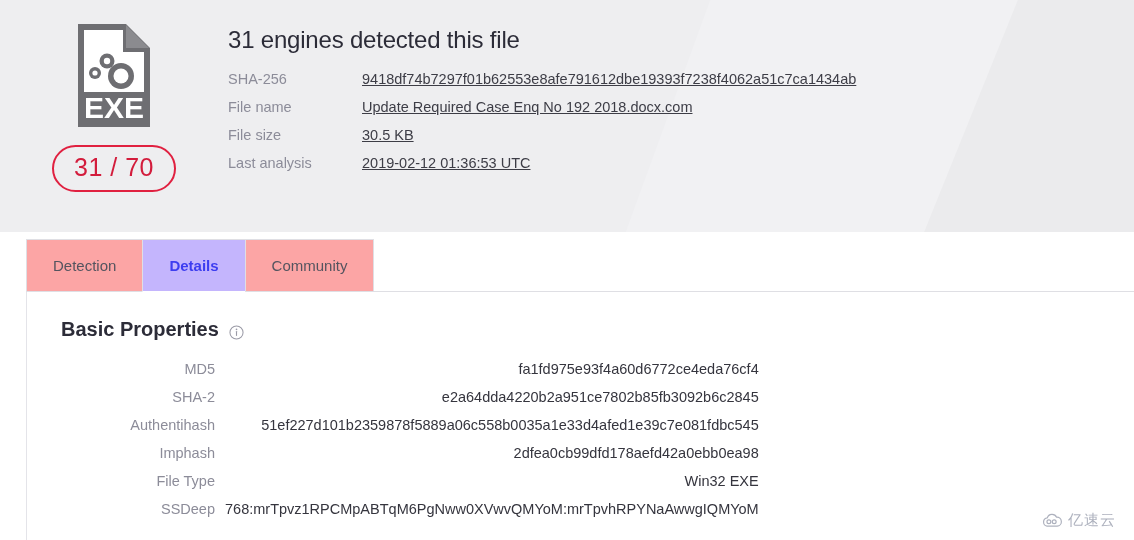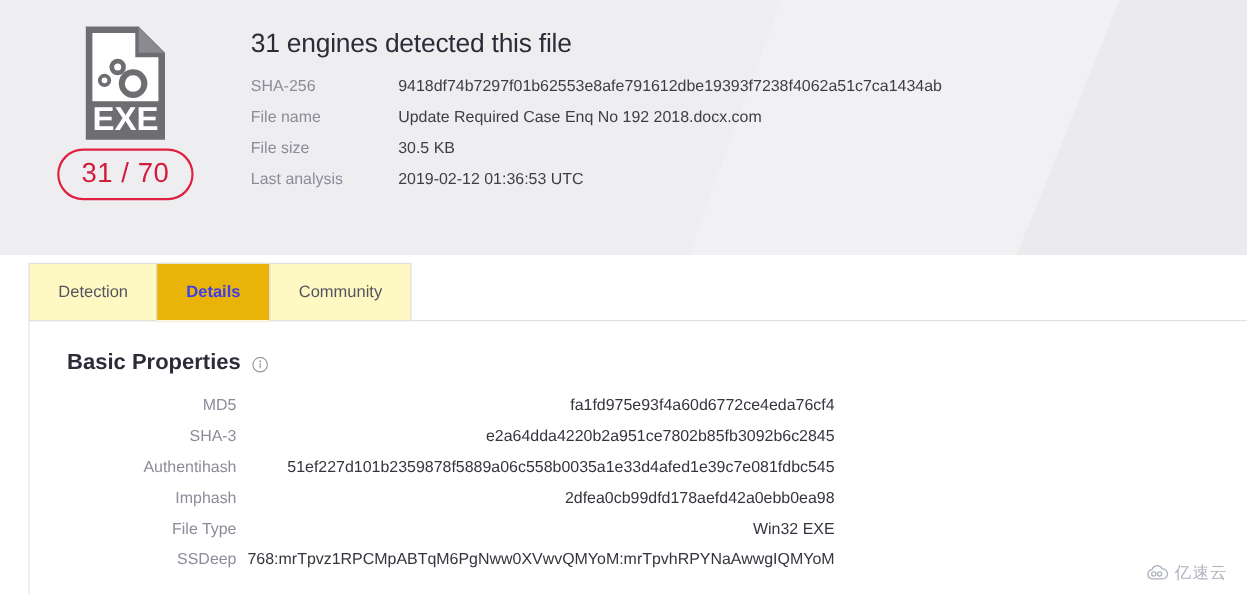--- a/index.html
+++ b/index.html
@@ -64,21 +64,21 @@
     flex-direction: column;
     align-items: center;
     padding-top: 4px;
   }
   .file-icon {
     width: 76px;
     height: 107px;
     display: block;
   }
   .ratio-badge {
-    margin-top: 6px;
+    margin-top: 16px;
     border: 2px solid #e02040;
     border-radius: 26px;
     color: #d31c3c;
     font-size: 25px;
     line-height: 1;
     padding: 8px 20px 10px 20px;
     letter-spacing: 0.5px;
     background: transparent;
   }
 
@@ -102,20 +102,21 @@
     vertical-align: top;
     white-space: nowrap;
   }
   .meta-label {
     color: #8c8c99;
     width: 124px;
     padding-right: 10px !important;
   }
   .meta-value {
     color: #3d3d46;
+    text-decoration: underline;
   }
 
   
   .tabbar {
     position: relative;
     height: 60px;
     background: #ffffff;
     padding-left: 26px;
     box-sizing: border-box;
     display: flex;
@@ -135,27 +136,27 @@
     position: relative;
     z-index: 2;
     height: 53px;
     box-sizing: border-box;
     display: flex;
     align-items: center;
     justify-content: center;
     padding: 0 26px;
     font-size: 15px;
     color: #54545f;
-    background: #fef9c3;
+    background: #fca5a5;
     border: 1px solid #dfdfe4;
     border-bottom: 1px solid #dfdfe4;
     margin-right: -1px;
   }
   .tab.active {
-    background: #eab308;
+    background: #c4b5fd;
     color: #3d3df0;
     font-weight: bold;
     border-bottom: 1px solid #ffffff;
   }
 
   
   .card {
     position: relative;
     margin-left: 26px;
     width: 1108px;
@@ -292,21 +293,21 @@
       </span>
     </div>
 
     <table class="props">
       <tbody>
         <tr>
           <td class="prop-label">MD5</td>
           <td class="prop-value">fa1fd975e93f4a60d6772ce4eda76cf4</td>
         </tr>
         <tr>
-          <td class="prop-label">SHA-3</td>
+          <td class="prop-label">SHA-2</td>
           <td class="prop-value">e2a64dda4220b2a951ce7802b85fb3092b6c2845</td>
         </tr>
         <tr>
           <td class="prop-label">Authentihash</td>
           <td class="prop-value">51ef227d101b2359878f5889a06c558b0035a1e33d4afed1e39c7e081fdbc545</td>
         </tr>
         <tr>
           <td class="prop-label">Imphash</td>
           <td class="prop-value">2dfea0cb99dfd178aefd42a0ebb0ea98</td>
         </tr>

